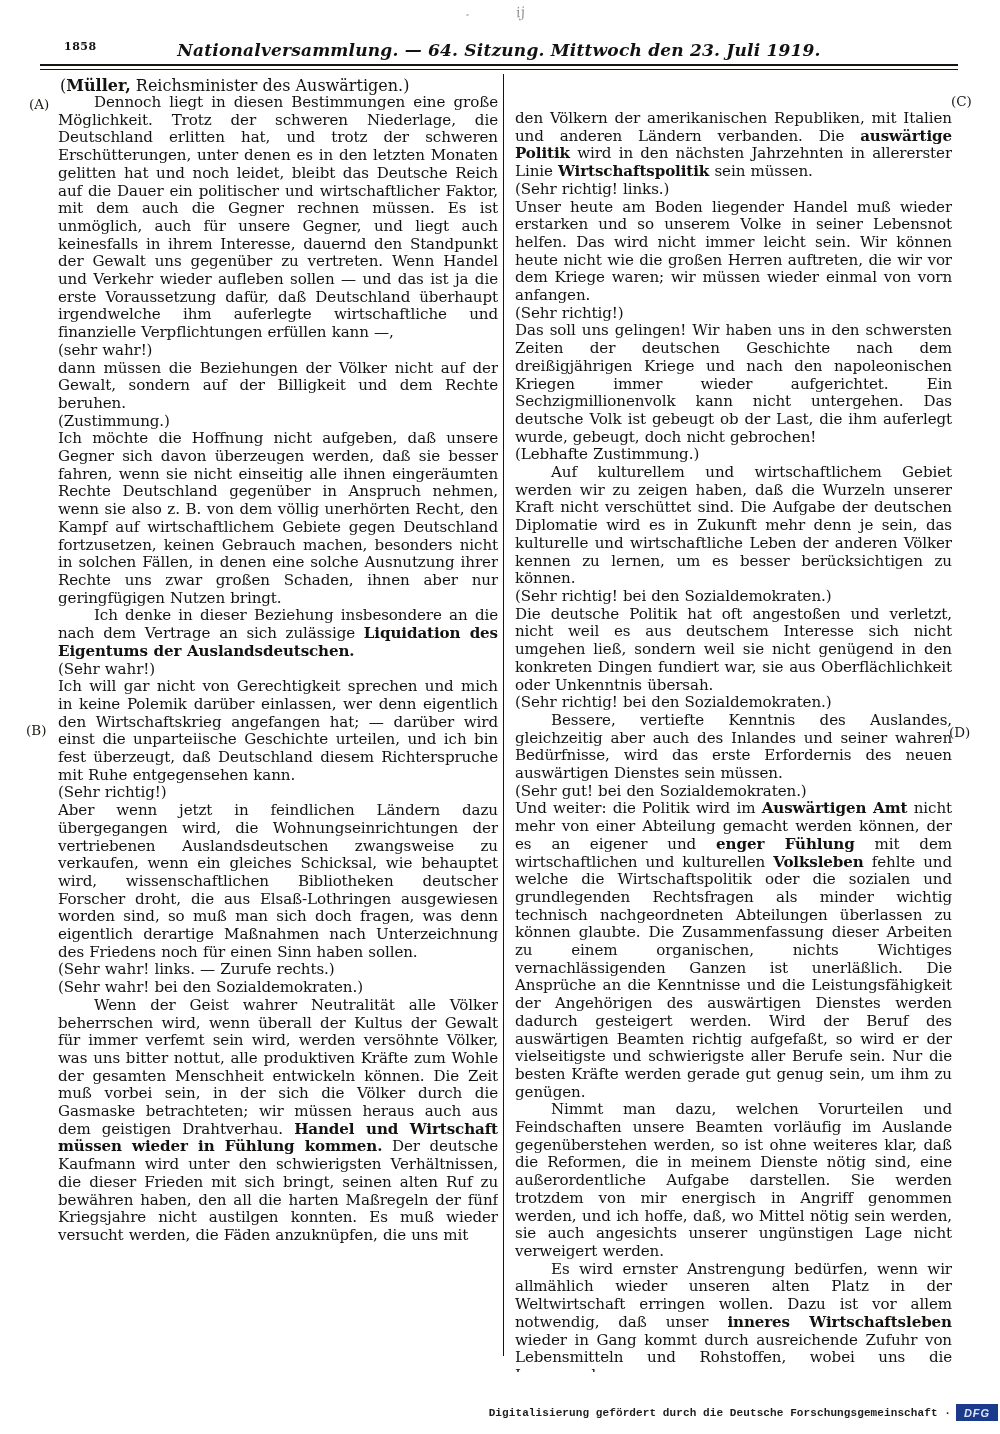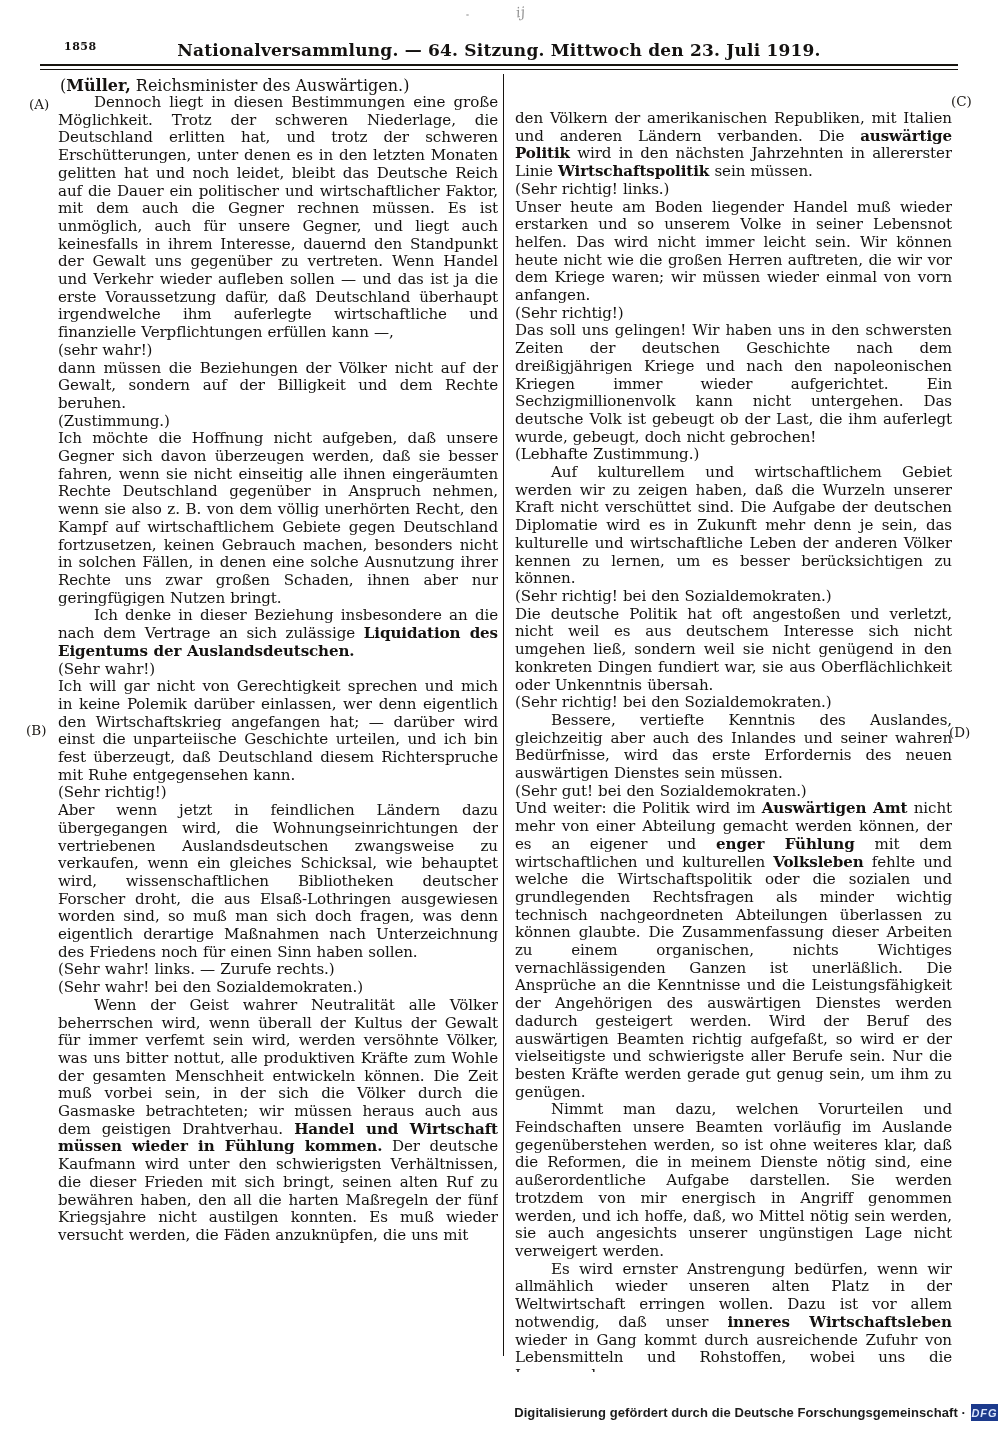--- a/index.html
+++ b/index.html
@@ -36,20 +36,21 @@
   .page-number {
     position: absolute; left: 24px; top: 0;
     font-size: 11px; font-weight: bold; letter-spacing: .5px;
   }
   .header-title {
     position: absolute; left: 0; right: 0; top: 0;
     text-align: center;
     font-size: 17px; font-weight: bold;
     letter-spacing: .2px;
     white-space: nowrap;
+    font-style: italic;
   }
   .header-rule {
     position: absolute; left: 40px; top: 64px; width: 918px; height: 6px;
     border-top: 2.5px solid #17140f;
     border-bottom: 1.2px solid #17140f;
   }
   .speaker-note {
     position: absolute; left: 60px; top: 76px; width: 438px;
     font-size: 16px;
     white-space: nowrap;
@@ -82,25 +83,26 @@
   .para.indent { text-indent: 36px; }
   .stage { text-align: left; text-indent: 0; }
   .bold { font-weight: bold; }
   
   .footer {
     position: absolute; right: 2px; top: 1404px;
     display: flex; align-items: center; gap: 5px;
     font-family: "Liberation Sans", sans-serif;
   }
   .footer-credit {
-    font-size: 13px; font-weight: bold; color: #1c1c1c;
+    font-size: 11px; font-weight: bold; color: #1c1c1c;
     letter-spacing: .1px;
+    font-family: Liberation Mono, monospace;
   }
   .dfg-badge {
-    width: 27px; height: 17px;
+    width: 42px; height: 17px;
     display: flex; align-items: center; justify-content: center;
     font-size: 11px; font-weight: bold; font-style: italic;
     letter-spacing: 1px;
   }
 </style>
 </head>
 <body>
 
 <div class="page">
 

